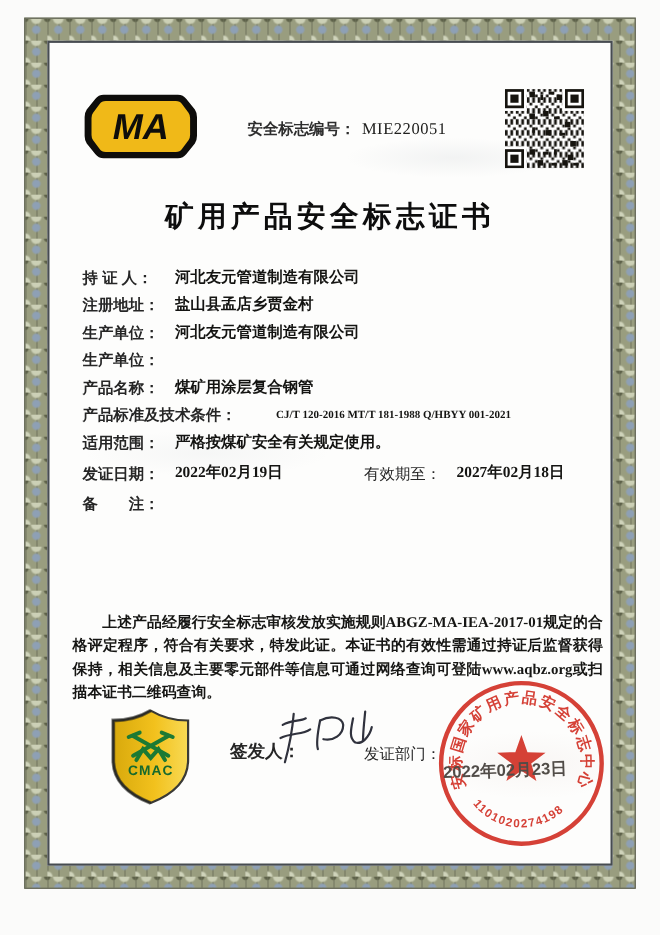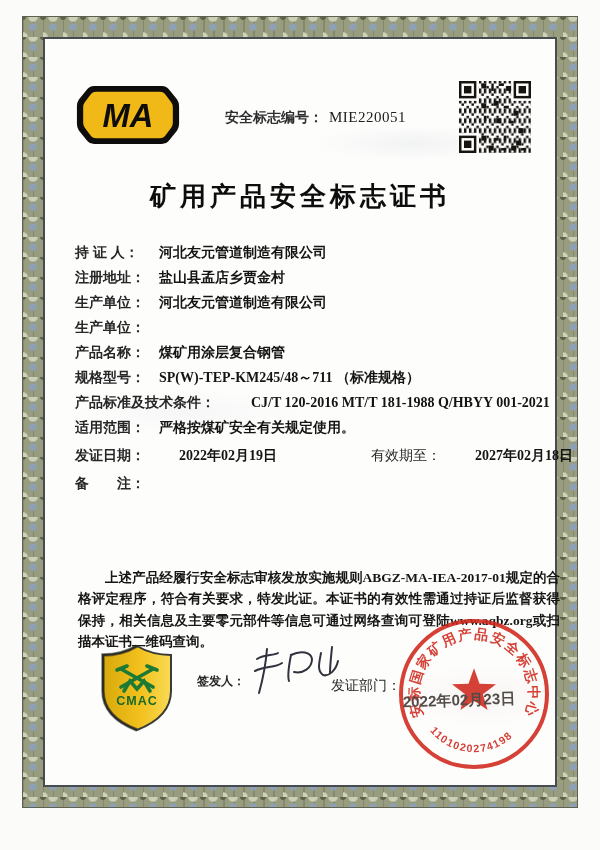--- a/index.html
+++ b/index.html
@@ -32,33 +32,33 @@
   .qr{left:414px;top:42px;width:72px;height:72px;}
   
   .title{left:0;right:0;top:140px;text-align:center;font-family:"Liberation Serif",serif;
          font-weight:900;font-size:26px;letter-spacing:4px;color:#0d0d0d;}
   
   .fields{left:30px;top:206px;right:24px;}
   .frow{display:flex;align-items:flex-start;margin-bottom:10px;line-height:15px;}
   .lbl{flex:0 0 84px;font-weight:700;font-size:14px;color:#262626;white-space:nowrap;}
   .val{font-family:"Liberation Serif",serif;font-weight:700;font-size:14px;color:#141412;white-space:nowrap;}
   .frow.long .lbl{flex:0 0 auto;}
-  .frow.long .val{margin-left:36px;font-size:14px;}
-  .frow.dates{margin-top:13px;gap:20px;}
+  .frow.long .val{margin-left:36px;font-size:10px;}
+  .frow.dates{margin-top:13px;}
   .frow.dates .val1{flex:0 0 150px;}
   .frow.dates .lbl2{font-weight:400;font-size:14px;color:#262626;margin-left:22px;white-space:nowrap;}
   .frow.dates .val2{margin-left:14px;}
   .frow.remark{margin-top:13px;}
   
   .statement{left:17px;top:512px;width:482px;font-family:"Liberation Serif",serif;
              font-weight:700;font-size:13.5px;line-height:1.58;color:#161614;
-             text-align:justify;text-indent:2em;margin:16px;}
+             text-align:justify;text-indent:2em;margin:4px;}
   
   .cmac{left:52px;top:604px;width:80px;height:90px;}
-  .signrow{left:152px;top:634px;font-weight:700;font-size:12px;color:#262626;white-space:nowrap;}
+  .signrow{left:164px;top:634px;font-weight:700;font-size:16px;color:#262626;white-space:nowrap;}
   .sig{left:206px;top:600px;width:96px;height:62px;}
   .deptrow{left:286px;top:638px;font-weight:400;font-size:14px;color:#262626;white-space:nowrap;}
   .stamp{left:340px;top:566px;width:178px;height:178px;opacity:.88;}
 </style>
 </head>
 <body>
 
 <div class="page">
   <div class="frame">
     <div class="inner">
@@ -137,24 +137,20 @@
           <span class="lbl">生产单位：</span>
           <span class="val">河北友元管道制造有限公司</span>
         </div>
         <div class="frow">
           <span class="lbl">生产单位：</span>
         </div>
         <div class="frow">
           <span class="lbl">产品名称：</span>
           <span class="val">煤矿用涂层复合钢管</span>
         </div>
-        <div class="frow">
-          <span class="lbl">规格型号：</span>
-          <span class="val">SP(W)-TEP-KM245/48～711 （标准规格）</span>
-        </div>
         <div class="frow long">
           <span class="lbl">产品标准及技术条件：</span>
           <span class="val">CJ/T 120-2016 MT/T 181-1988 Q/HBYY 001-2021</span>
         </div>
         <div class="frow">
           <span class="lbl">适用范围：</span>
           <span class="val">严格按煤矿安全有关规定使用。</span>
         </div>
         <div class="frow dates">
           <span class="lbl">发证日期：</span>

